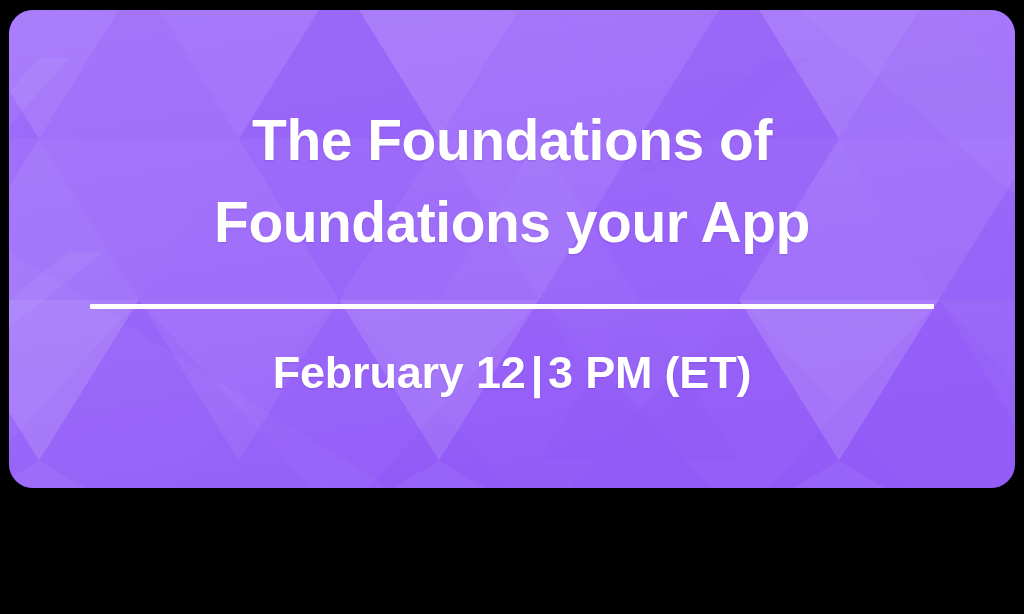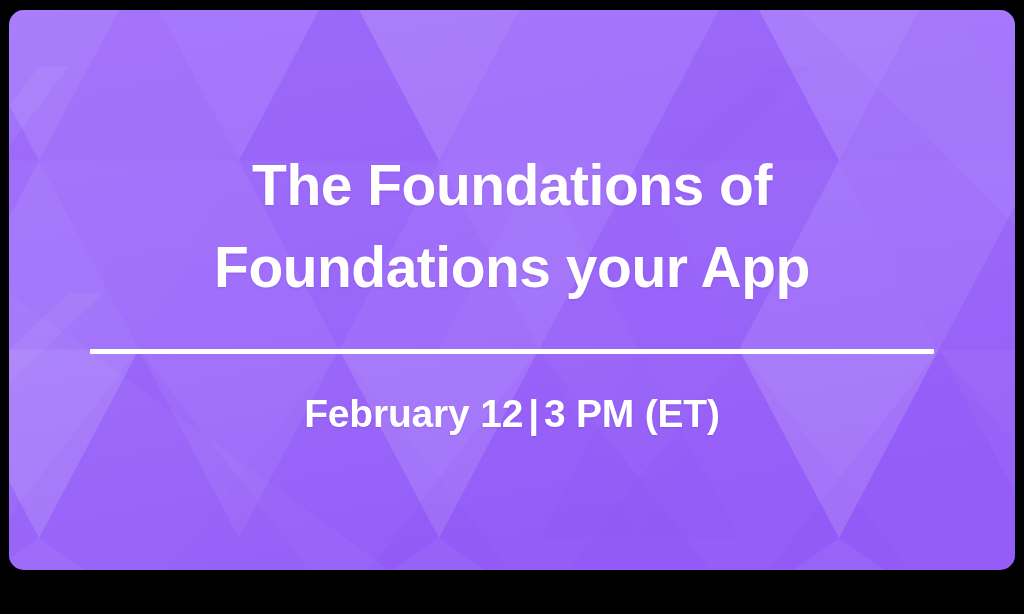--- a/index.html
+++ b/index.html
@@ -21,22 +21,22 @@
     height: 614px;
     background: #000000;
   }
 
   
   .promo-card {
     position: absolute;
     left: 9px;
     top: 10px;
     width: 1006px;
-    height: 560px;
-    border-radius: 15px;
+    height: 478px;
+    border-radius: 24px;
     overflow: hidden;
     background: #4c1d95;
   }
 
   
   .pattern-layer {
     position: absolute;
     inset: 0;
     pointer-events: none;
   }
@@ -77,21 +77,21 @@
     background: #ffffff;
     margin: 41px 0 0 0;
     border: 0;
     border-radius: 1px;
   }
 
   .banner-date {
     margin: 0;
     padding-top: 38px;
     color: #ffffff;
-    font-size: 39px;
+    font-size: 45px;
     font-weight: bold;
     letter-spacing: -0.2px;
     text-shadow: 0 1px 2px rgba(60, 20, 150, 0.18);
   }
   .date-sep {
     padding: 0 5px;
   }
 </style>
 </head>
 <body>

